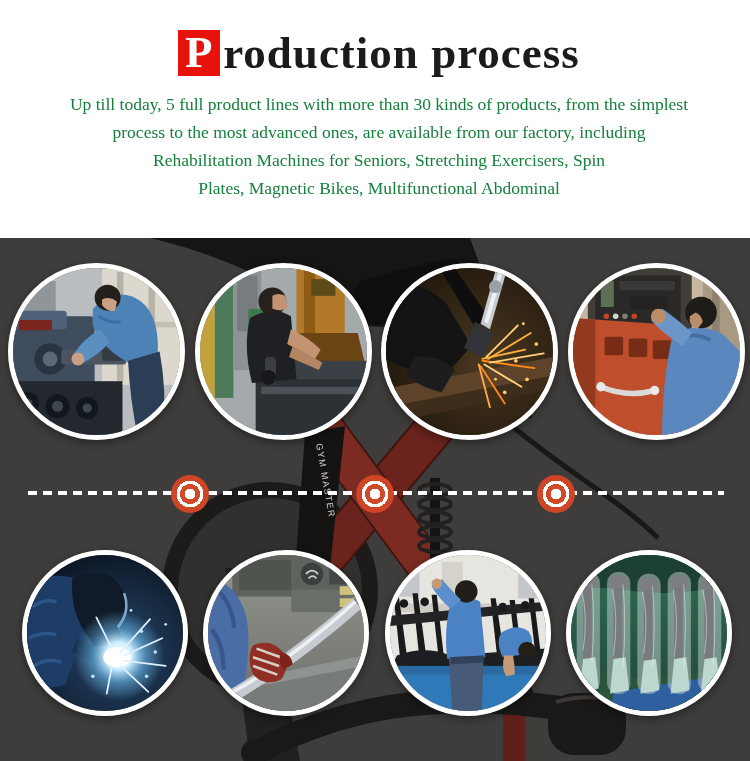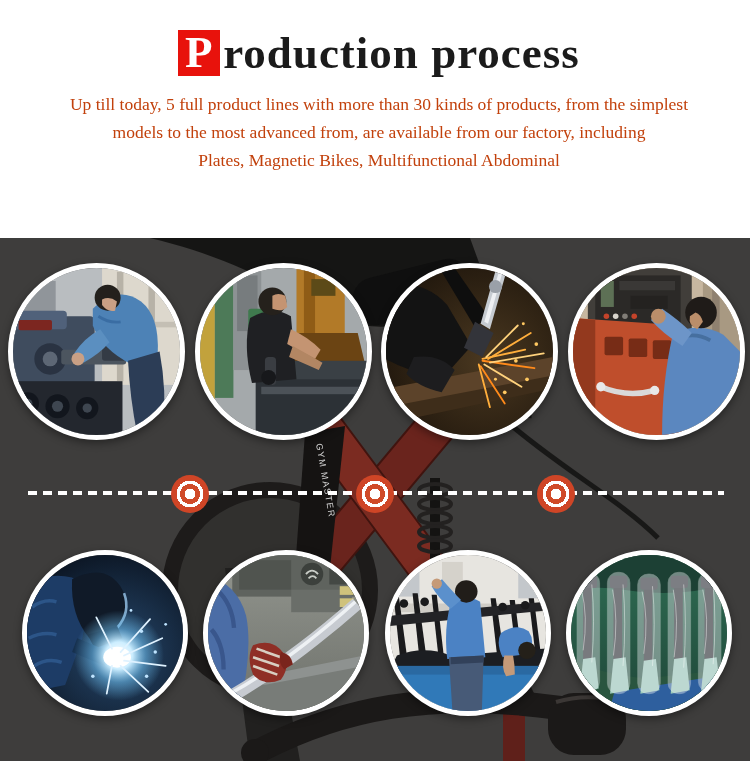--- a/index.html
+++ b/index.html
@@ -21,21 +21,21 @@
     font-size:45px;font-weight:700;color:#1b1b1b;
     line-height:46px;letter-spacing:1px;
   }
   .pbox{
     display:inline-block;width:42px;height:46px;line-height:45px;
     background:var(--red);color:#fff;text-align:center;
     margin-right:3px;vertical-align:top;
   }
   
   .intro{
-    text-align:center;color:#c2410c;
+    text-align:center;color:#15803d;
     font-size:17.5px;line-height:28px;
   }
   .intro div{white-space:pre-wrap;}
   
   .factory{
     position:absolute;left:0;top:238px;width:750px;height:523px;
     background:var(--dark);overflow:hidden;
   }
   .bike-bg{position:absolute;left:0;top:0;width:750px;height:523px;display:block;}
   .photo-row{position:absolute;display:flex;justify-content:space-between;}
@@ -64,21 +64,22 @@
 </style>
 </head>
 <body>
 
 <div class="page">
 
   <h1 class="title"><span class="pbox">P</span><span>roduction process</span></h1>
 
   <div class="intro">
     <div>Up till today, 5 full product lines with more than 30 kinds of products, from the simplest</div>
-    <div>models to the most advanced from, are available from our factory, including</div>
+    <div>process to the most advanced ones, are available from our factory, including</div>
+    <div>Rehabilitation Machines for Seniors, Stretching Exercisers, Spin</div>
     <div>Plates, Magnetic Bikes, Multifunctional Abdominal</div>
   </div>
 
   <div class="factory">
 
     <svg class="bike-bg" viewBox="0 0 750 523">
       <g opacity="0.95">
         <path d="M150 0 C210 14 260 36 310 66 C340 84 372 94 404 86 C436 78 462 64 486 44 L470 0 Z" fill="#131312"></path>
         <g transform="rotate(-14 412 54)">
             <rect x="352" y="30" width="120" height="48" rx="22" fill="#0d0d0d"></rect>

